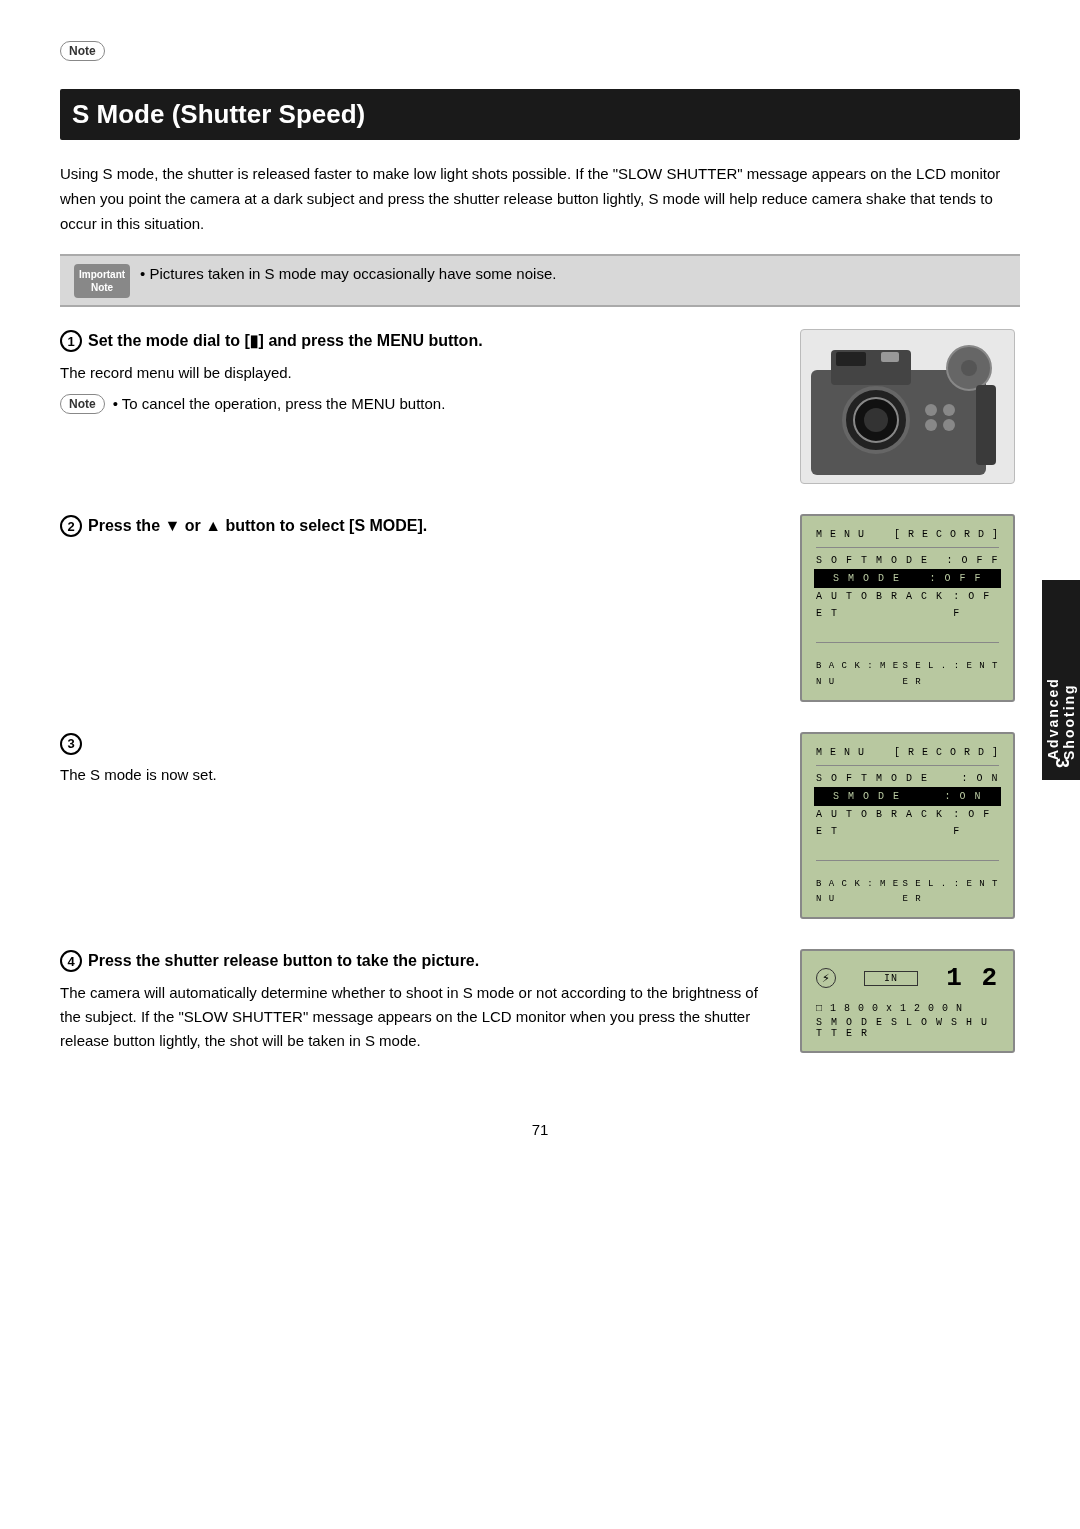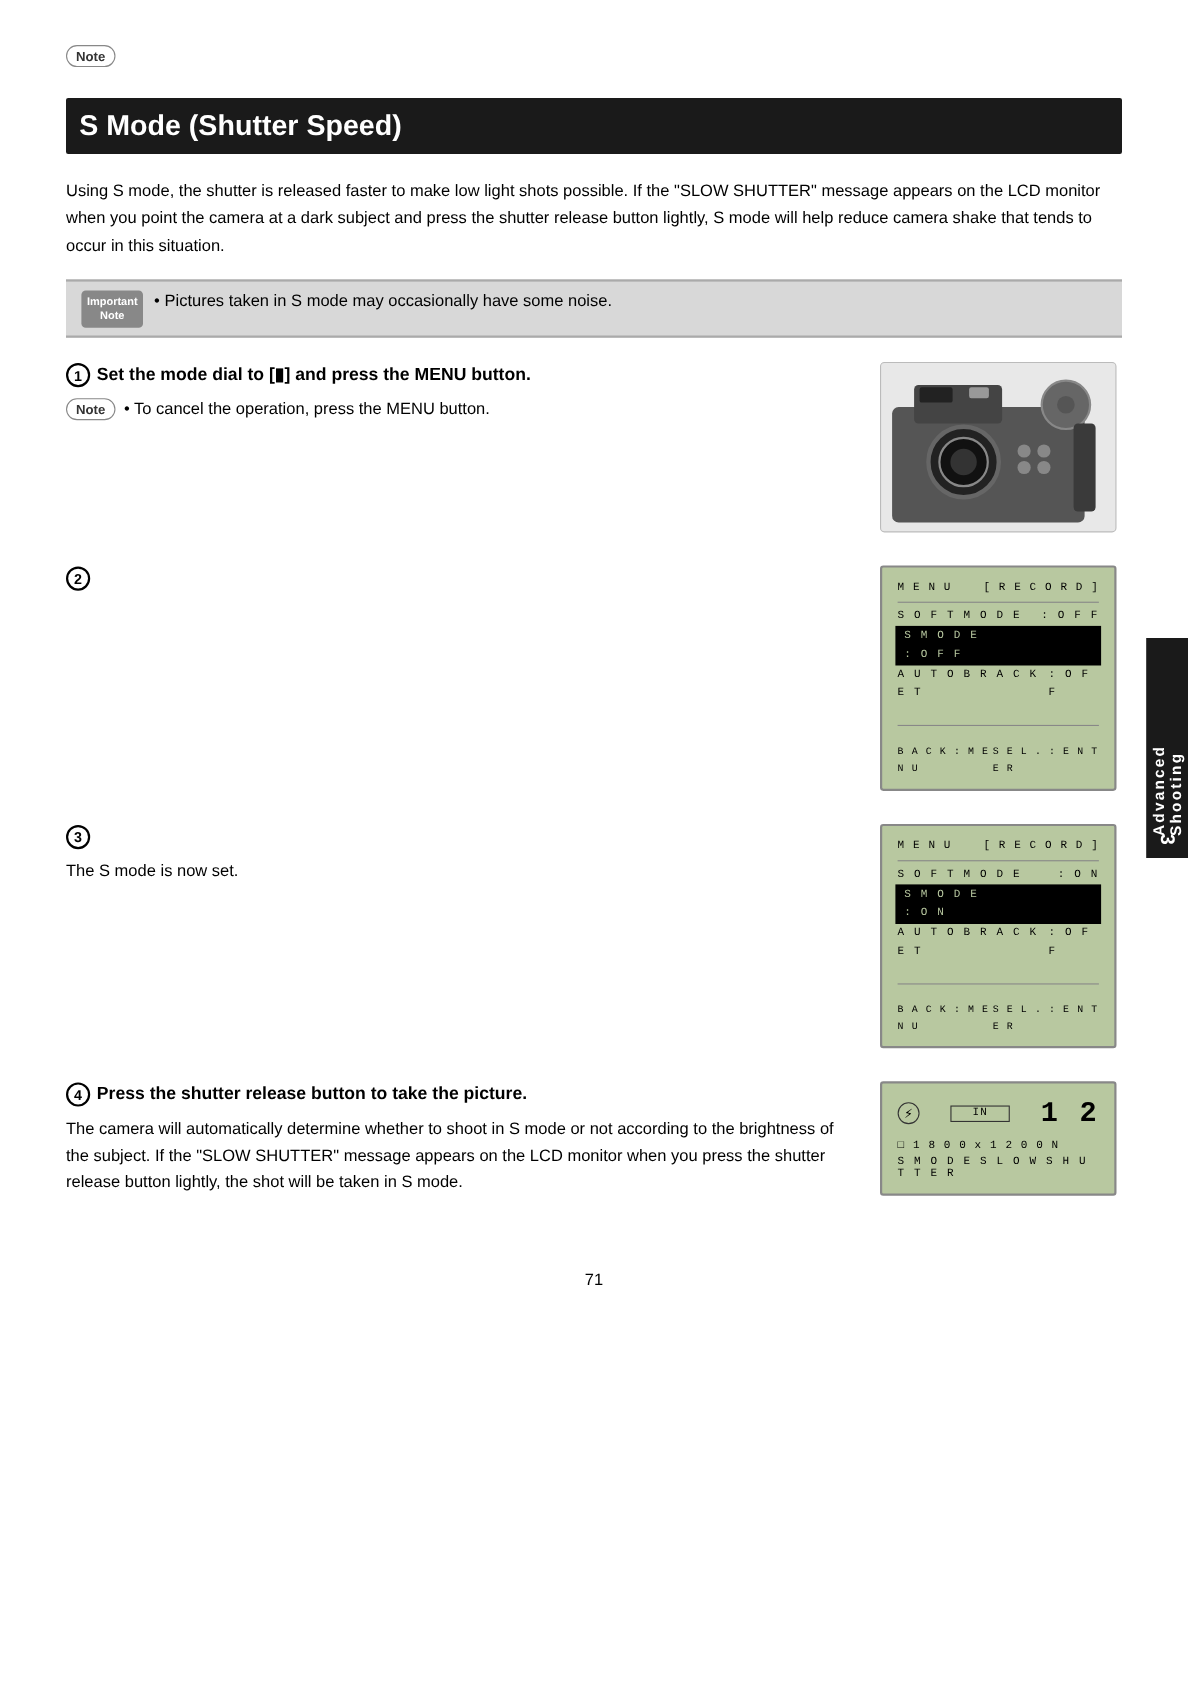--- a/index.html
+++ b/index.html
@@ -139,23 +139,22 @@
     }
     .lcd-row {
       display: flex;
       justify-content: space-between;
       letter-spacing: 1.5px;
       font-size: 10px;
     }
     .lcd-row.highlighted {
       background: #000;
       color: #b8c8a0;
-      padding: 1px 8px;
+      padding: 1px 19px;
       margin: 0 -2px;
-      flex-direction: column;
     }
     .lcd-bottom {
       border-top: 1px solid #888;
       margin-top: 6px;
       padding-top: 16px;
       display: flex;
       justify-content: space-between;
       font-size: 9px;
       letter-spacing: 1px;
     }
@@ -288,20 +287,21 @@
 </div>
 
 <div class="steps-container">
 
   <div class="step-row">
     <div class="step-left">
       <div class="step-heading-row">
         <span class="circle-num">1</span>
         <span>Set the mode dial to [<span style="font-family:serif;">▮</span>] and press the MENU button.</span>
       </div>
+      <p class="step-body">The record menu will be displayed.</p>
       <div class="inline-note">
         <span class="note-tag">Note</span>
         <span class="note-text">• <span>To cancel the operation, press the MENU button.</span></span>
       </div>
     </div>
     <div class="step-right">
 
       <div class="camera-img">
         <svg width="215" height="155" viewBox="0 0 215 155">
 
@@ -328,20 +328,21 @@
           <rect x="80" y="22" width="18" height="10" rx="2" fill="#999"></rect>
         </svg>
       </div>
     </div>
   </div>
 
   <div class="step-row">
     <div class="step-left">
       <div class="step-heading-row">
         <span class="circle-num">2</span>
+        <span>Press the ▼ <span>or</span> ▲  button to select [S MODE].</span>
       </div>
     </div>
     <div class="step-right">
       <div class="lcd-screen">
         <div class="lcd-title-row">
           <span>M E N U</span>
           <span>[ R E C O R D ]</span>
         </div>
         <div class="lcd-row">
           <span>S O F T   M O D E</span>

